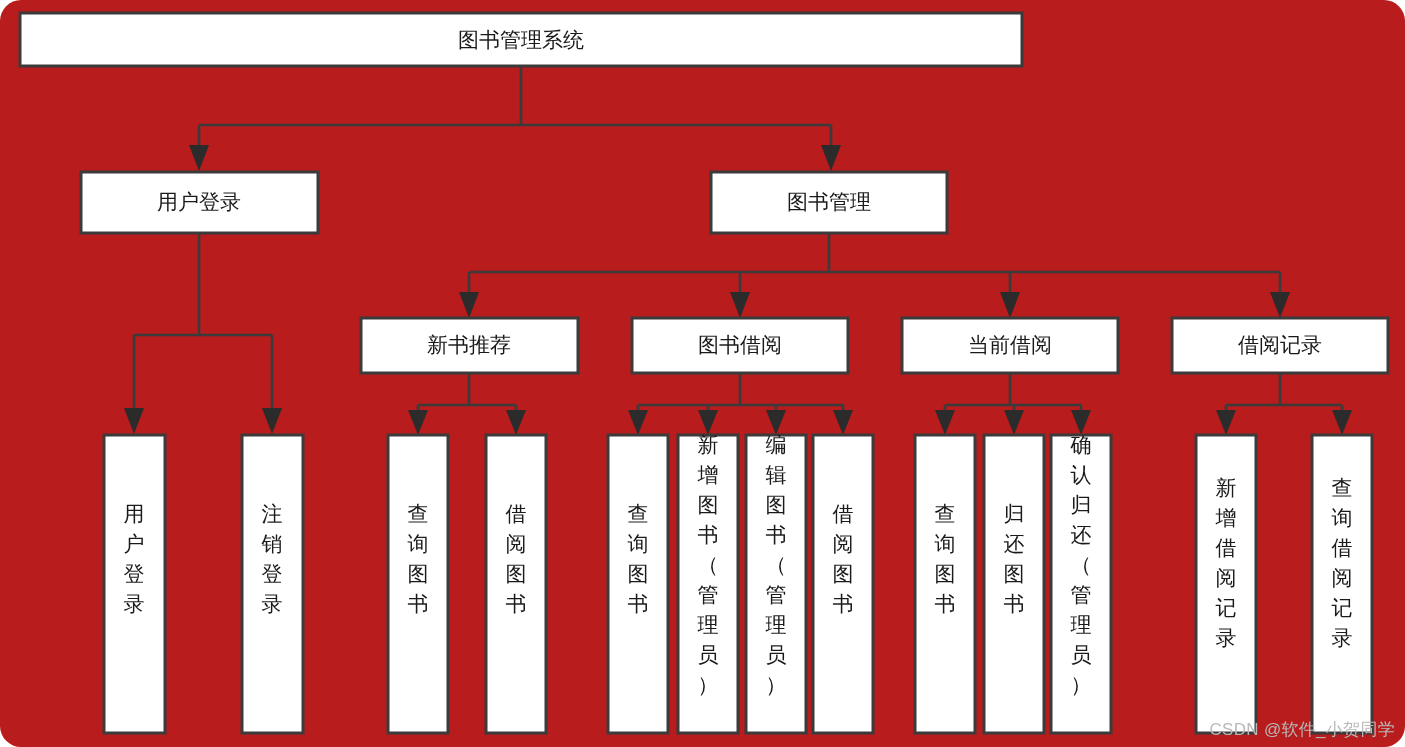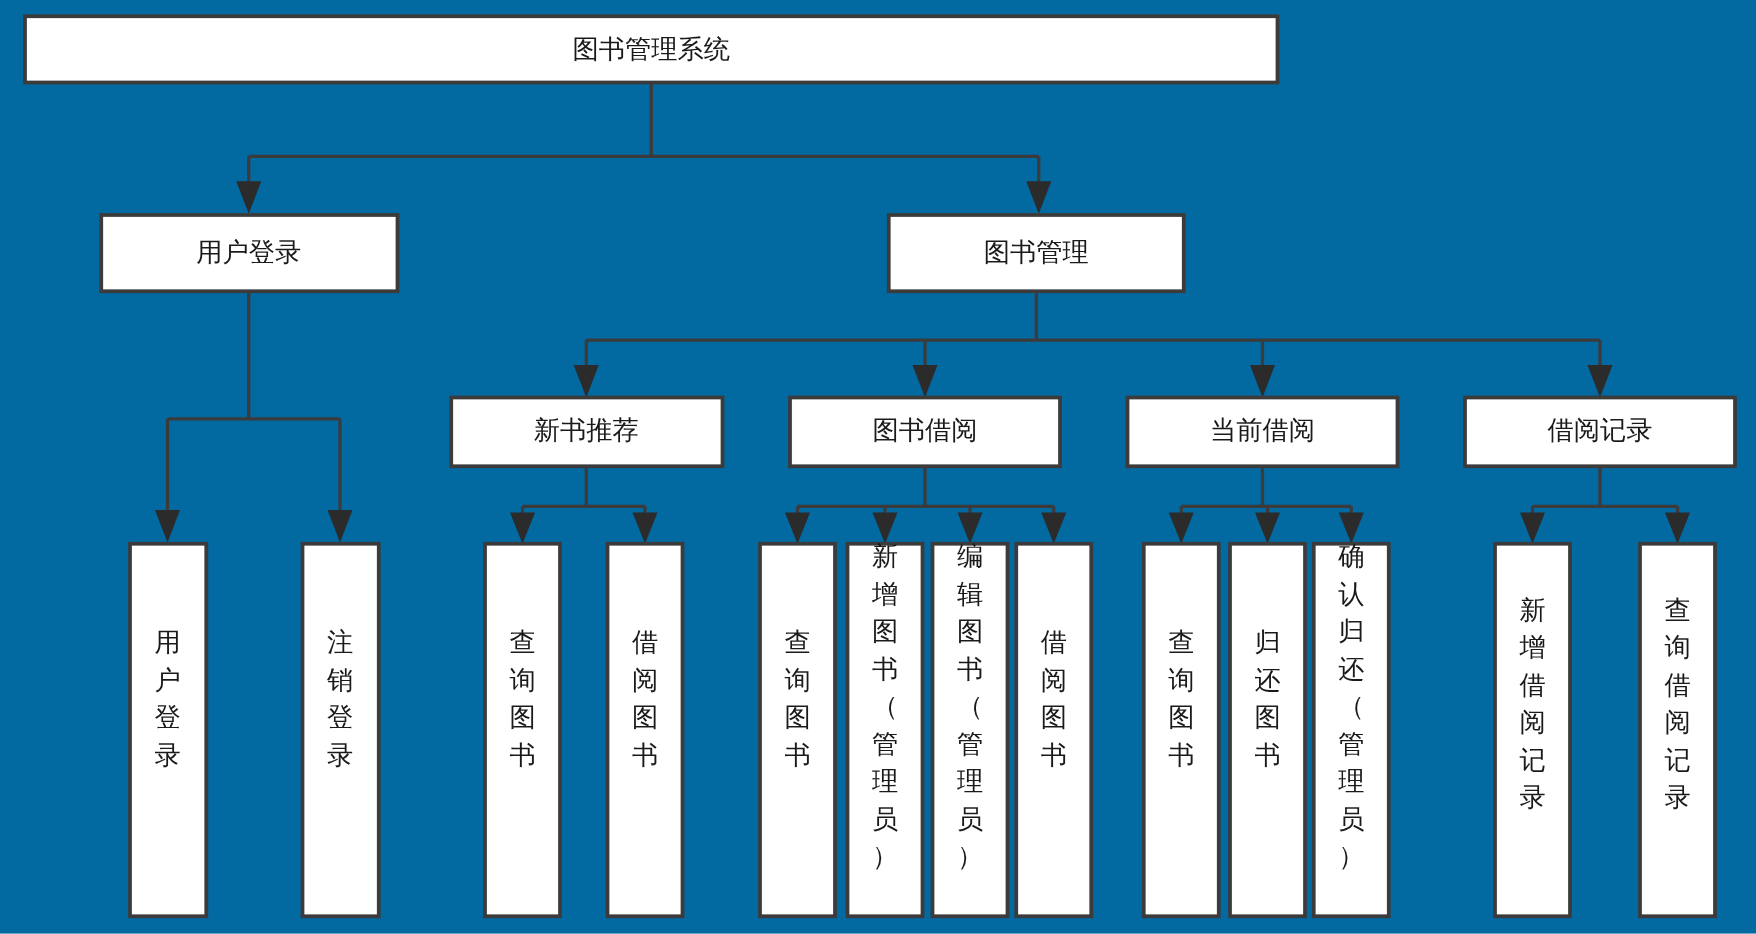--- a/index.html
+++ b/index.html
@@ -10,21 +10,22 @@
   body {
     width: 1405px;
     height: 747px;
     font-family: "Liberation Sans", sans-serif;
     overflow: hidden;
   }
   #diagram-root {
     position: relative;
     width: 1405px;
     height: 747px;
-    background: #0369a1;
+    background: #b91c1c;
+    border-radius: 21px;
   }
   svg.diagram-canvas {
     position: absolute;
     left: 0;
     top: 0;
     width: 1405px;
     height: 747px;
     display: block;
   }
   .node-box {
@@ -218,13 +219,14 @@
       <rect class="node-box" x="1196" y="435" width="60" height="298"></rect>
       <text class="node-label-v" x="1226" y="495"><tspan x="1226" y="495">新</tspan><tspan x="1226" y="525">增</tspan><tspan x="1226" y="555">借</tspan><tspan x="1226" y="585">阅</tspan><tspan x="1226" y="615">记</tspan><tspan x="1226" y="645">录</tspan></text>
     </g>
     <g>
       <rect class="node-box" x="1312" y="435" width="60" height="298"></rect>
       <text class="node-label-v" x="1342" y="495"><tspan x="1342" y="495">查</tspan><tspan x="1342" y="525">询</tspan><tspan x="1342" y="555">借</tspan><tspan x="1342" y="585">阅</tspan><tspan x="1342" y="615">记</tspan><tspan x="1342" y="645">录</tspan></text>
     </g>
 
   </svg>
 
+  <div class="watermark">CSDN @软件_小贺同学</div>
 </div>
 
 </body></html>

